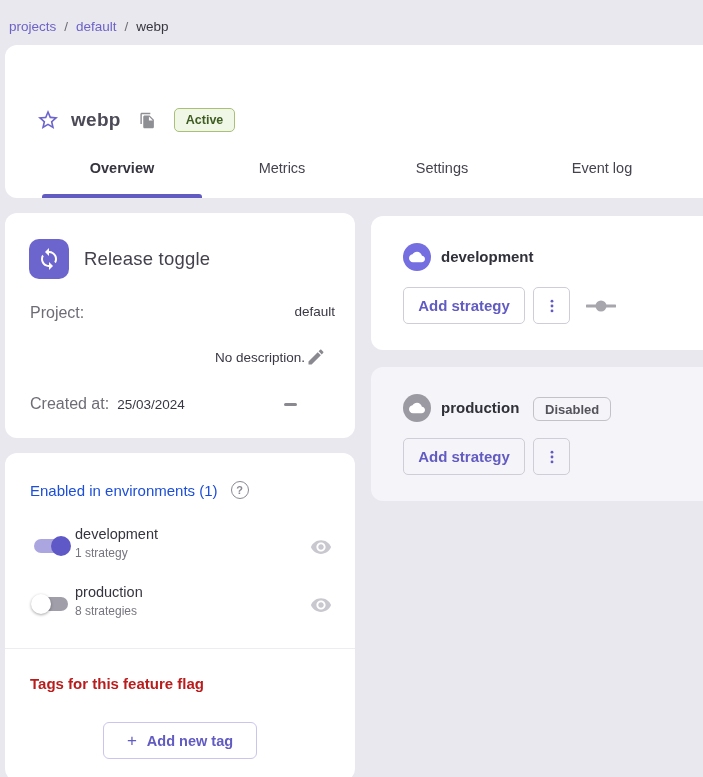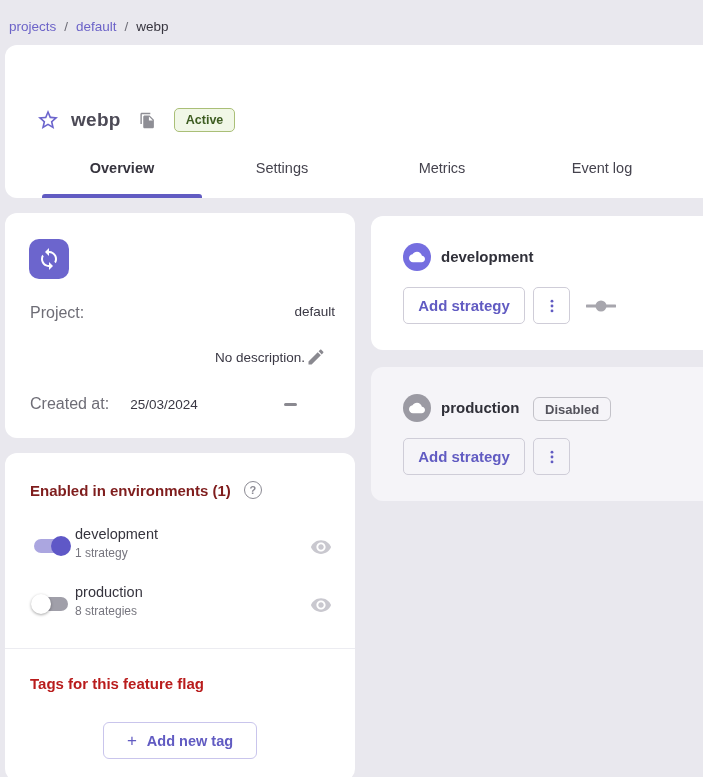--- a/index.html
+++ b/index.html
@@ -38,28 +38,28 @@
 
   
   .card-details { left:5px; top:200px; width:350px; height:225px; }
   .type-icon { position:absolute; left:24px; top:26px; width:40px; height:40px; border-radius:10px; background:#6c65cd; display:flex; align-items:center; justify-content:center; }
   .details-title { position:absolute; left:79px; top:26px; height:40px; display:flex; align-items:center; font-size:18.5px; color:#44414d; letter-spacing:.2px; }
   .kv-label { color:#6e6d76; font-size:16px; }
   .kv-value { color:#3a3844; font-size:13.5px; }
   .row-project { position:absolute; left:25px; right:20px; top:91px; display:flex; justify-content:space-between; }
   .row-desc { position:absolute; left:25px; right:20px; top:133px; display:flex; justify-content:flex-end; align-items:center; }
   .edit-btn { width:22px; height:22px; display:flex; align-items:center; justify-content:center; cursor:pointer; margin-right:8px; }
-  .row-created { position:absolute; left:25px; right:20px; top:182px; display:flex; align-items:center;gap:13px; }
+  .row-created { position:absolute; left:25px; right:20px; top:182px; display:flex; align-items:center; }
   .row-created .kv-value { margin-left:8px; }
   .collapse-btn { margin-left:auto; margin-right:38px; width:13px; height:3px; background:#8a8990; border-radius:2px; cursor:pointer; }
 
   
   .card-envpanel { left:5px; top:440px; width:350px; height:328px; }
   .panel-title-row { position:absolute; left:25px; top:28px; display:flex; align-items:center; gap:13px; }
-  .panel-title { font-size:15px; font-weight:bold; color:#7f1d1d; }
+  .panel-title { font-size:15px; font-weight:normal; color:#1d4ed8; }
   .help-icon { width:18px; height:18px; border:1.5px solid #8b8a93; border-radius:50%; color:#8b8a93; font-size:11px; font-weight:bold; display:flex; align-items:center; justify-content:center; cursor:pointer; }
   .env-row { position:absolute; left:0; right:0; height:48px; }
   .env-row .switch { position:absolute; left:26px; top:9px; width:40px; height:24px; cursor:pointer; }
   .switch .track { position:absolute; left:3px; top:5px; width:34px; height:14px; border-radius:7px; }
   .switch .thumb { position:absolute; top:2px; width:20px; height:20px; border-radius:50%; }
   .switch.on .track { background:#aba6e0; }
   .switch.on .thumb { right:0; background:#5f58c7; }
   .switch.off .track { background:#a09fa9; }
   .switch.off .thumb { left:0; background:#fff; box-shadow:0 1px 3px rgba(0,0,0,.35); }
   .env-name { position:absolute; left:70px; top:1px; font-size:14.5px; color:#36343e; }
@@ -108,32 +108,33 @@
       <h1 class="feature-title">webp</h1>
       <span class="copy-btn">
         <svg width="17" height="17" viewBox="0 0 24 24">
             <path fill="#8e8e95" d="M16 1H4c-1.1 0-2 .9-2 2v14h2V3h12V1zm-1 4l6 6v10c0 1.1-.9 2-2 2H7.99C6.89 23 6 22.1 6 21l.01-14c0-1.1.89-2 1.99-2h7zm-1 7h5.5L14 6.5V12z"></path>
           </svg>
       </span>
       <span class="status-badge">Active</span>
     </div>
     <div class="tabs">
       <div class="tab active">Overview</div>
+      <div class="tab">Metrics</div>
       <div class="tab">Settings</div>
-      <div class="tab">Metrics</div>
       <div class="tab">Event log</div>
     </div>
   </header>
 
   <section class="card card-details">
     <div class="type-icon">
       <svg width="24" height="24" viewBox="0 0 24 24">
           <path fill="#ffffff" d="M12 4V1L8 5l4 4V6c3.31 0 6 2.69 6 6 0 1.01-.25 1.97-.7 2.8l1.46 1.46C19.54 15.03 20 13.57 20 12c0-4.42-3.58-8-8-8zm0 14c-3.31 0-6-2.69-6-6 0-1.01.25-1.97.7-2.8L5.24 7.74C4.46 8.97 4 10.43 4 12c0 4.42 3.58 8 8 8v3l4-4-4-4v3z"></path>
         </svg>
     </div>
+    <div class="details-title">Release toggle</div>
     <div class="row-project">
       <span class="kv-label">Project:</span>
       <span class="kv-value">default</span>
     </div>
     <div class="row-desc">
       <span class="kv-value">No description.</span>
       <span class="edit-btn">
         <svg width="20" height="20" viewBox="0 0 24 24">
             <path fill="#8a8990" d="M3 17.25V21h3.75L17.81 9.94l-3.75-3.75L3 17.25zM20.71 7.04c.39-.39.39-1.02 0-1.41l-2.34-2.34c-.39-.39-1.02-.39-1.41 0l-1.83 1.83 3.75 3.75 1.83-1.83z"></path>
           </svg>

